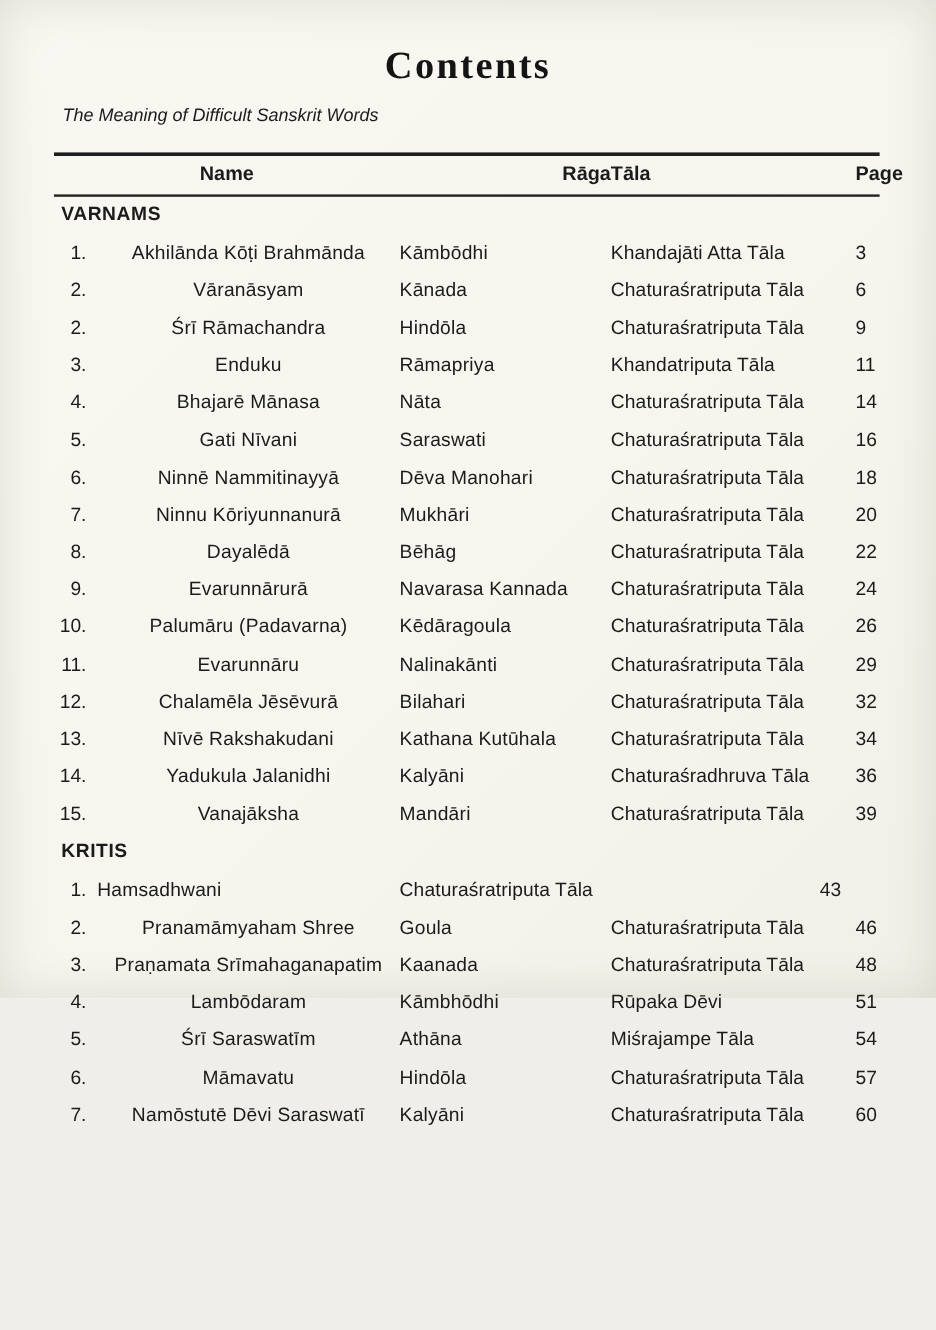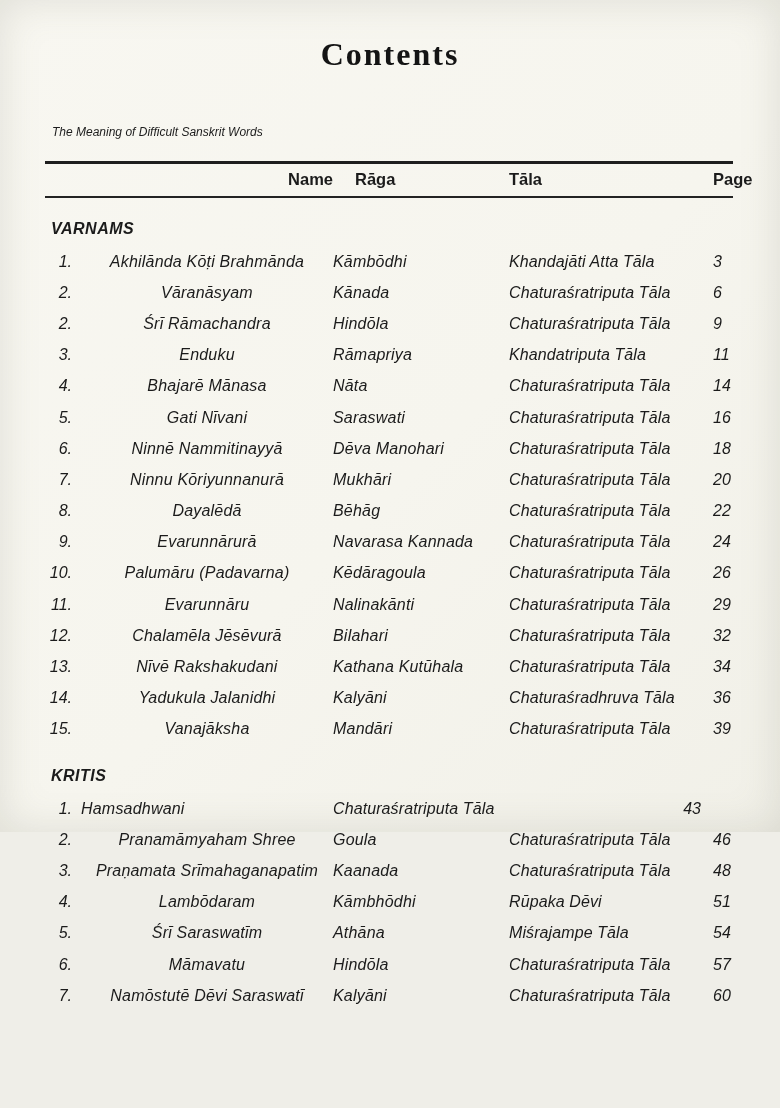--- a/index.html
+++ b/index.html
@@ -25,23 +25,23 @@
   .title {
     padding-top: 36px;
     text-align: center;
     font-family: "Liberation Serif", "DejaVu Serif", serif;
     font-size: 32px;
     font-weight: 700;
     letter-spacing: 2px;
     color: #141414;
   }
   .subtitle {
-    margin: 52px 0 0 52px;
+    margin: 15px 0 0 52px;
     font-style: italic;
-    font-size: 12px;
+    font-size: 15px;
     color: #1c1c1c;
   }
   .toc {
     margin: 22px 47px 0 45px; 
   }
   .rule-thick {
     height: 3px;
     background: #1e1e1e;
   }
   .rule-thin {
@@ -50,26 +50,26 @@
   }
   .grid {
     display: grid;
     grid-template-columns: 36px 252px 176px 204px 1fr;
   }
   .header-row {
     padding: 6px 0 7px 0;
     font-weight: 700;
     font-size: 16.5px;
   }
-  .h-name { grid-column: 1 / 3; text-align: right; }
-  .h-raga { text-align: left; padding-left: 22px; }
+  .h-name { grid-column: 1 / 3; text-align: center; }
+  .h-raga { text-align: right; padding-left: 22px; }
   .h-tala { text-align: left; }
   .h-page { text-align: left; padding-right: 2px; }
 
-  .section { margin-top: 16px; font-style: italic; }
+  .section { margin-top: 0; }
   .section-label {
     font-weight: 700;
     font-size: 16px;
     letter-spacing: 0.5px;
     padding: 6px 0 8px 6px;
   }
   .row {
     display: grid;
     grid-template-columns: 36px 252px 176px 204px 1fr;
     padding: 6.6px 0;

